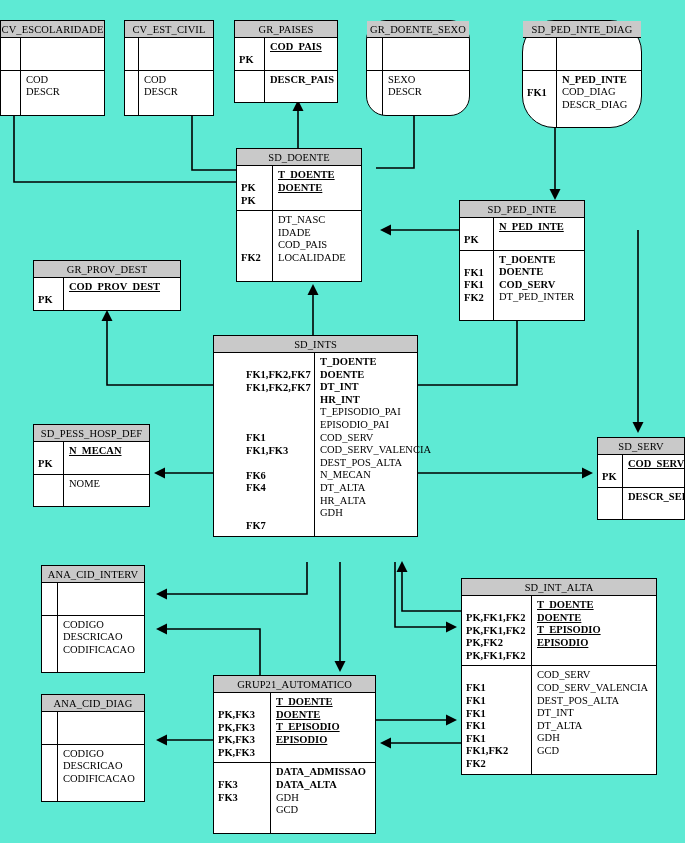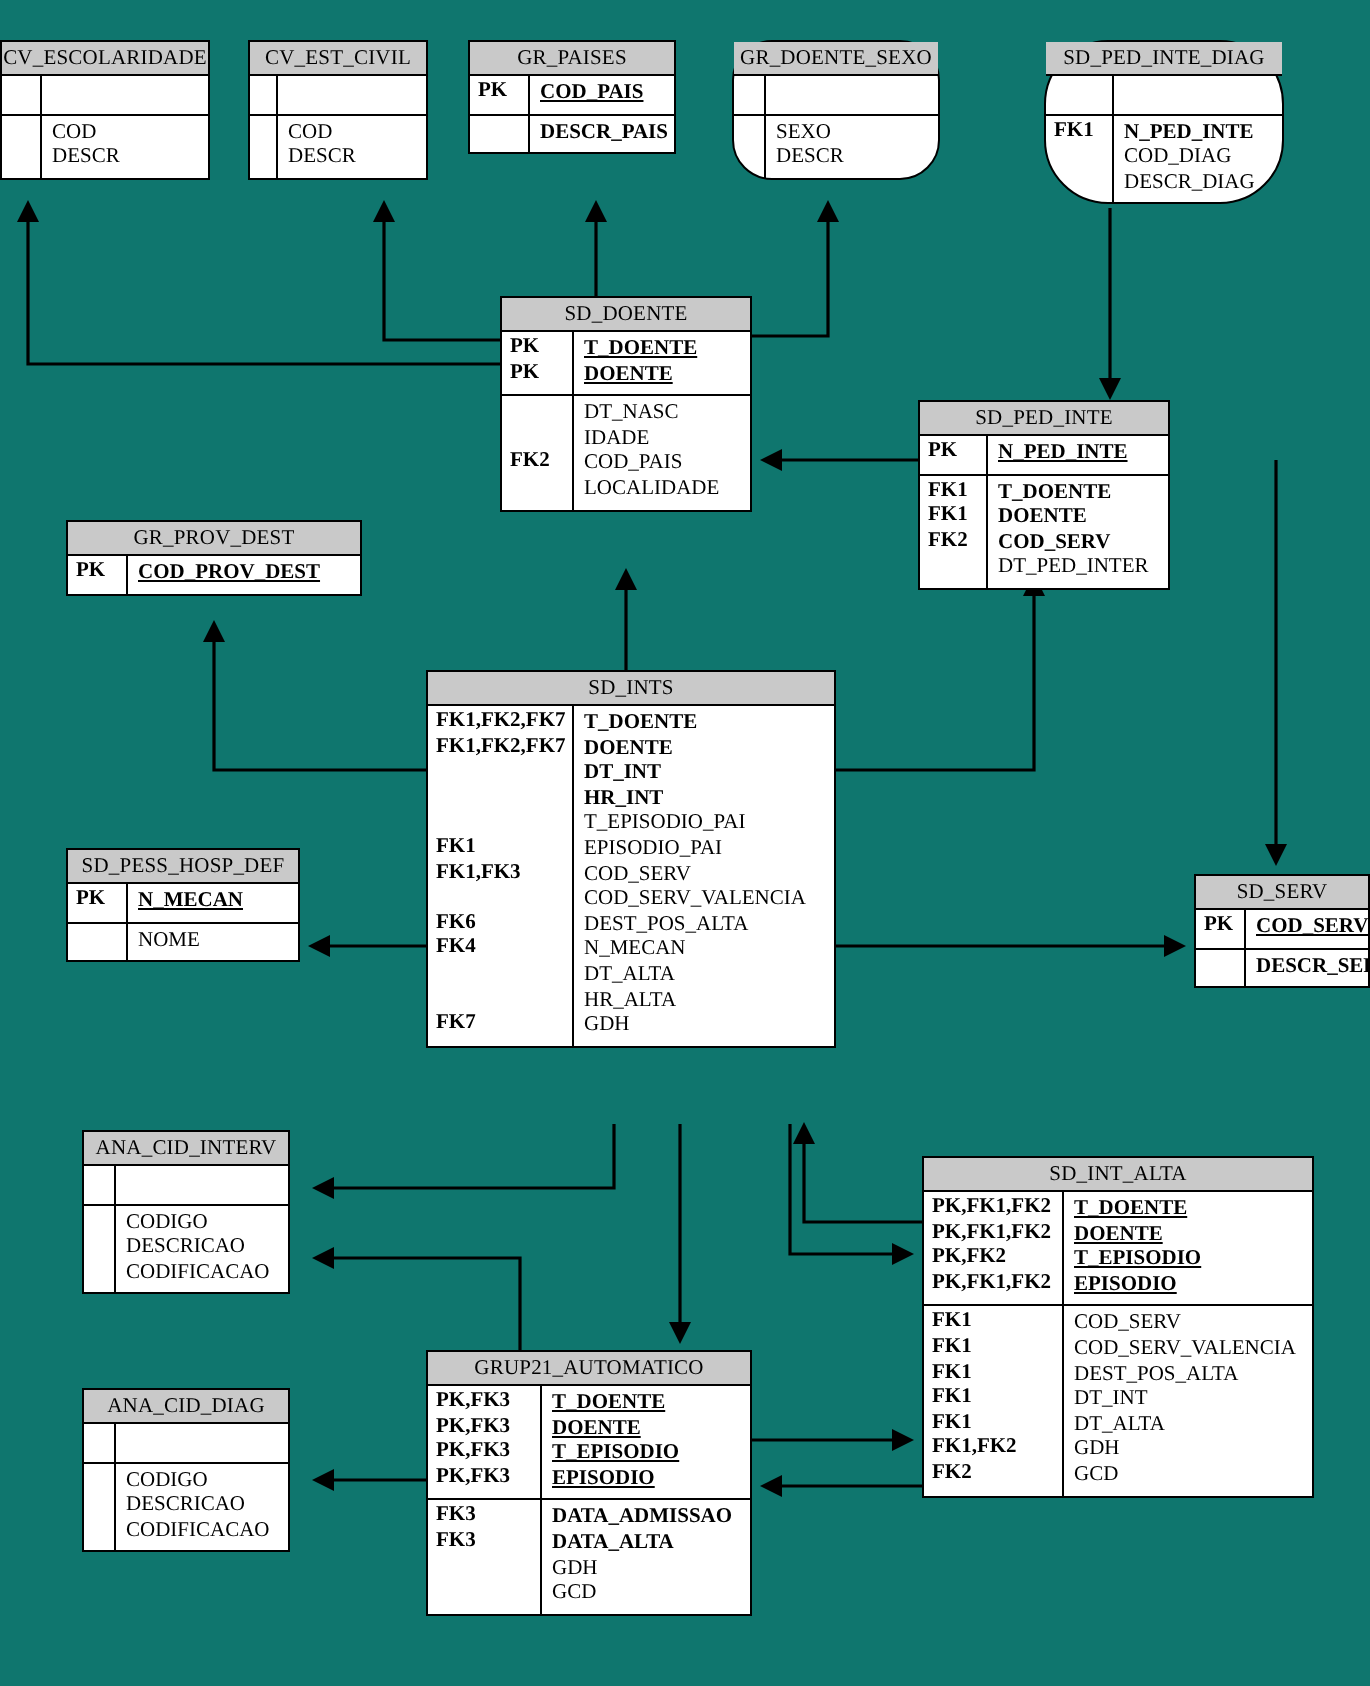--- a/index.html
+++ b/index.html
@@ -5,21 +5,21 @@
 <style>
   html,body{margin:0;padding:0;background:#ffffff;}
   body{
     font-family:"Liberation Serif", serif;
     -webkit-font-smoothing:antialiased;
   }
   #canvas{
     position:relative;
     width:685px;
     height:843px;
-    background:#0f766e;
+    background:#5eead4;
     overflow:hidden;
     font-family:Liberation Serif, serif;
   }
   #wires{
     position:absolute;
     left:0; top:0;
     width:685px; height:843px;
     pointer-events:none;
   }
   .entity{
@@ -47,21 +47,21 @@
     display:flex;
     box-sizing:border-box;
   }
   .ent-section + .ent-section{
     border-top:1px solid #000000;
   }
   .key-col{
     box-sizing:border-box;
     border-right:1px solid #000000;
     flex:0 0 auto;
-    padding:2px 3px 3px 4px;
+    padding:16px 3px 3px 4px;
   }
   .attr-col{
     box-sizing:border-box;
     flex:1 1 auto;
     padding:3px 4px 3px 5px;
   }
   .row{
     font-size:10.5px;
     line-height:12.6px;
     white-space:nowrap;
@@ -272,21 +272,21 @@
             <div class="row b">&nbsp;</div>
             <div class="row b">&nbsp;</div>
           </div>
           <div class="attr-col">
             <div class="row b">N_PED_INTE</div>
             <div class="row">COD_DIAG</div>
             <div class="row">DESCR_DIAG</div>
           </div>
         </div>
       </div>
-      <div class="entity" style="left: 250px; top: 148px; width: 126px;">
+      <div class="entity" style="left: 236px; top: 148px; width: 126px;">
         <div class="ent-header">SD_DOENTE</div>
         <div class="ent-section">
           <div class="key-col" style="width: 36px;">
             <div class="row b">PK</div>
             <div class="row b">PK</div>
           </div>
           <div class="attr-col">
             <div class="row b u">T_DOENTE</div>
             <div class="row b u">DOENTE</div>
           </div>
@@ -338,21 +338,21 @@
             <div class="row b">PK</div>
           </div>
           <div class="attr-col">
             <div class="row b u">COD_PROV_DEST</div>
           </div>
         </div>
       </div>
       <div class="entity" style="left: 213px; top: 335px; width: 205px;">
         <div class="ent-header">SD_INTS</div>
         <div class="ent-section">
-          <div class="key-col" style="width: 73px;">
+          <div class="key-col" style="width: 73px; margin-left: 28px;">
             <div class="row b">FK1,FK2,FK7</div>
             <div class="row b">FK1,FK2,FK7</div>
             <div class="row b">&nbsp;</div>
             <div class="row b">&nbsp;</div>
             <div class="row b">&nbsp;</div>
             <div class="row b">FK1</div>
             <div class="row b">FK1,FK3</div>
             <div class="row b">&nbsp;</div>
             <div class="row b">FK6</div>
             <div class="row b">FK4</div>

